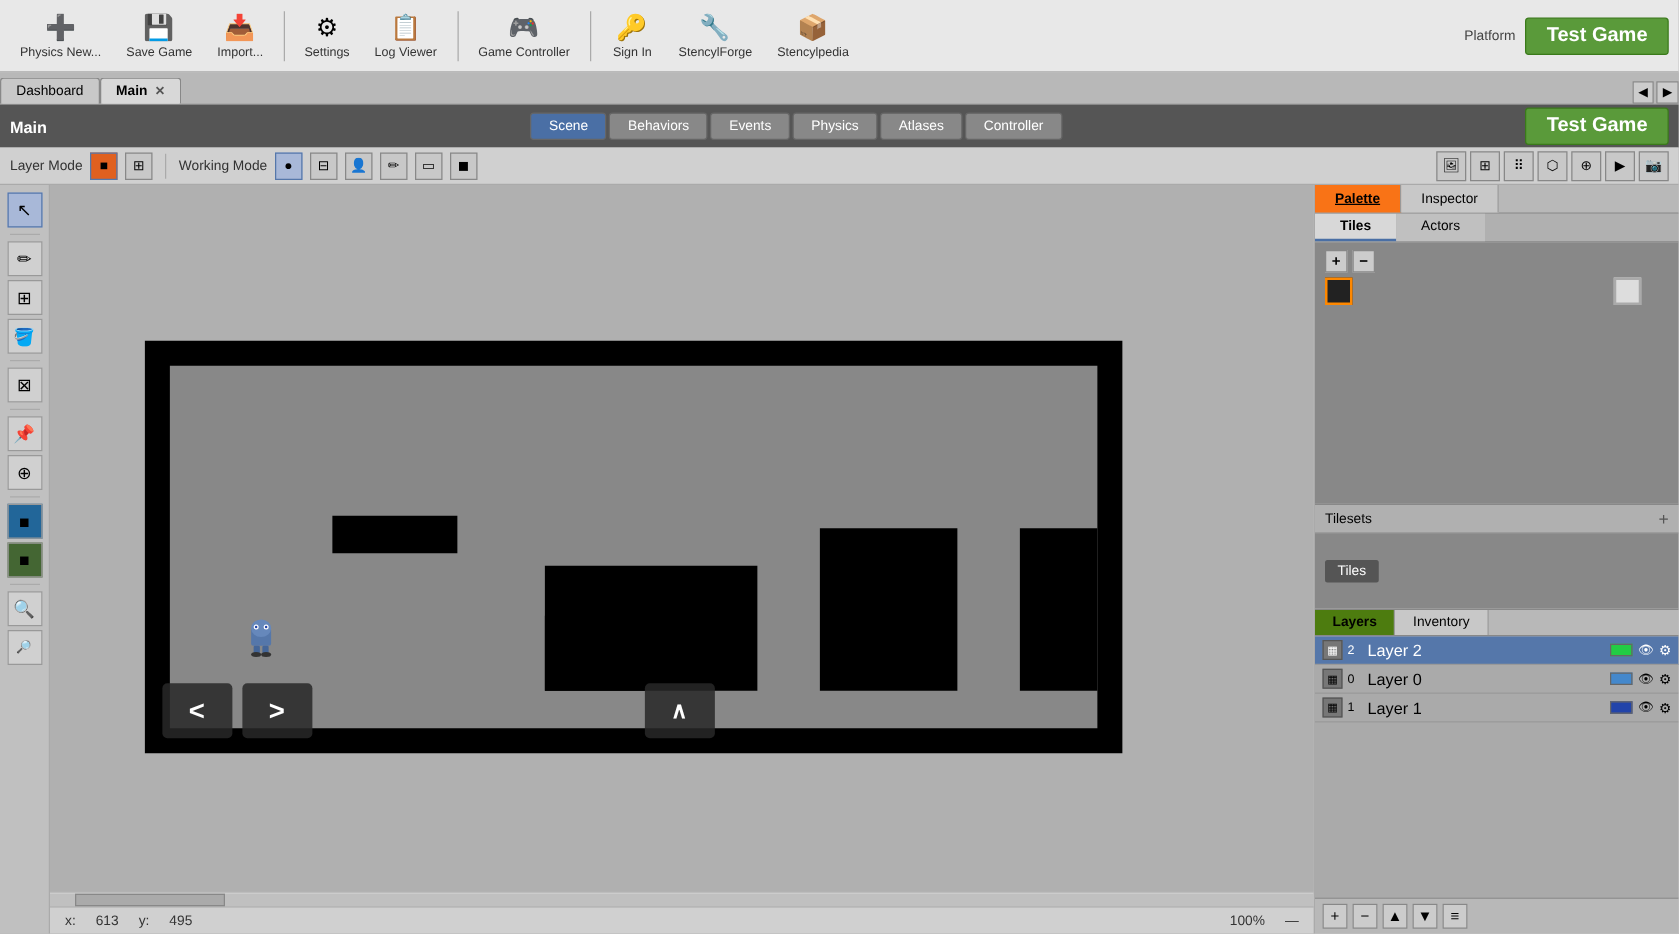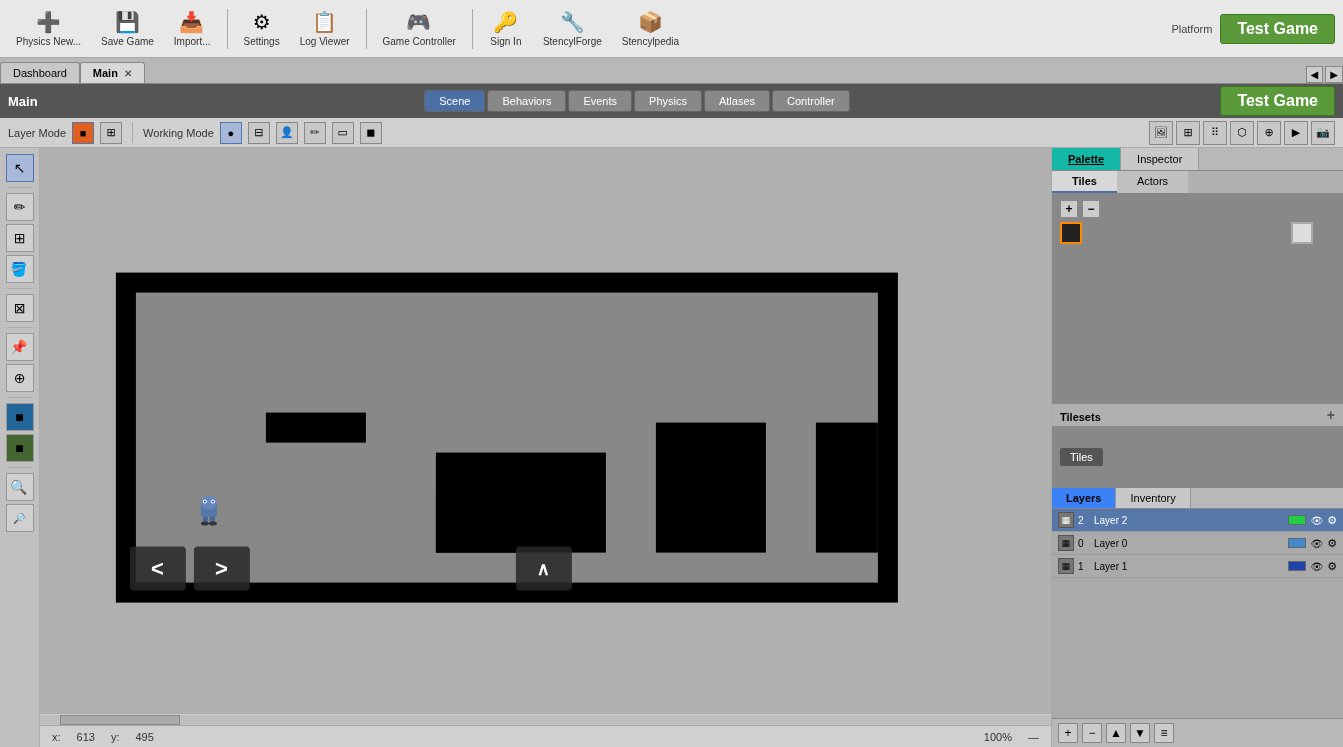--- a/index.html
+++ b/index.html
@@ -261,21 +261,21 @@
       background: #b8b8b8;
       border-bottom: 1px solid #888;
     }
     .panel-tab {
       padding: 5px 16px;
       cursor: pointer;
       font-size: 11px;
       background: #c8c8c8;
       border-right: 1px solid #999;
     }
-    .panel-tab.active { background: #14b8a6; font-weight: bold; text-decoration: underline; }
+    .panel-tab.active { background: #f97316; font-weight: bold; text-decoration: underline; }
     .inner-tabs {
       display: flex;
       background: #b0b0b0;
       border-bottom: 1px solid #888;
     }
     .inner-tab {
       padding: 4px 20px;
       cursor: pointer;
       font-size: 11px;
       background: #c0c0c0;
@@ -312,27 +312,27 @@
       position: absolute;
       top: 28px; right: 30px;
       width: 22px; height: 22px;
       background: #ddd;
       border: 2px solid #aaa;
     }
 
     
     .tilesets-header {
       display: flex;
-      align-items: flex-end;
+      align-items: center;
       background: #b0b0b0;
       padding: 3px 8px;
       border-top: 1px solid #888;
       border-bottom: 1px solid #888;
       font-size: 11px;
-      font-weight: bold;
+      font-weight: normal;
     }
     .tilesets-add { margin-left: auto; font-size: 14px; cursor: pointer; color: #555; }
     .tilesets-area {
       height: 60px;
       background: #888;
       display: flex;
       align-items: center;
       padding: 4px 8px;
       gap: 4px;
     }
@@ -352,21 +352,21 @@
       border-top: 1px solid #888;
       border-bottom: 1px solid #888;
     }
     .bottom-panel-tab {
       padding: 4px 14px;
       cursor: pointer;
       font-size: 11px;
       background: #c8c8c8;
       border-right: 1px solid #999;
     }
-    .bottom-panel-tab.active { background: #3b82f6; font-weight: bold; }
+    .bottom-panel-tab.active { background: #4d7c0f; font-weight: bold; }
 
     
     .layers-area {
       flex: 1;
       background: #aaa;
       overflow-y: auto;
     }
     .layer-row {
       display: flex;
       align-items: center;
@@ -377,21 +377,21 @@
     }
     .layer-row.active { background: #5577aa; color: white; }
     .layer-icon {
       width: 16px; height: 16px;
       background: #777;
       border: 1px solid #555;
       display: flex; align-items: center; justify-content: center;
       font-size: 9px;
     }
     .layer-num { font-size: 10px; width: 12px; }
-    .layer-name { flex: 1; font-size: 10px; }
+    .layer-name { flex: 1; font-size: 13px; }
     .layer-color { width: 18px; height: 10px; border: 1px solid #666; }
     .layer-vis { font-size: 10px; cursor: pointer; }
     .layer-settings { font-size: 11px; cursor: pointer; }
 
     
     .layers-bottom {
       display: flex;
       align-items: center;
       padding: 4px 6px;
       background: #b8b8b8;

